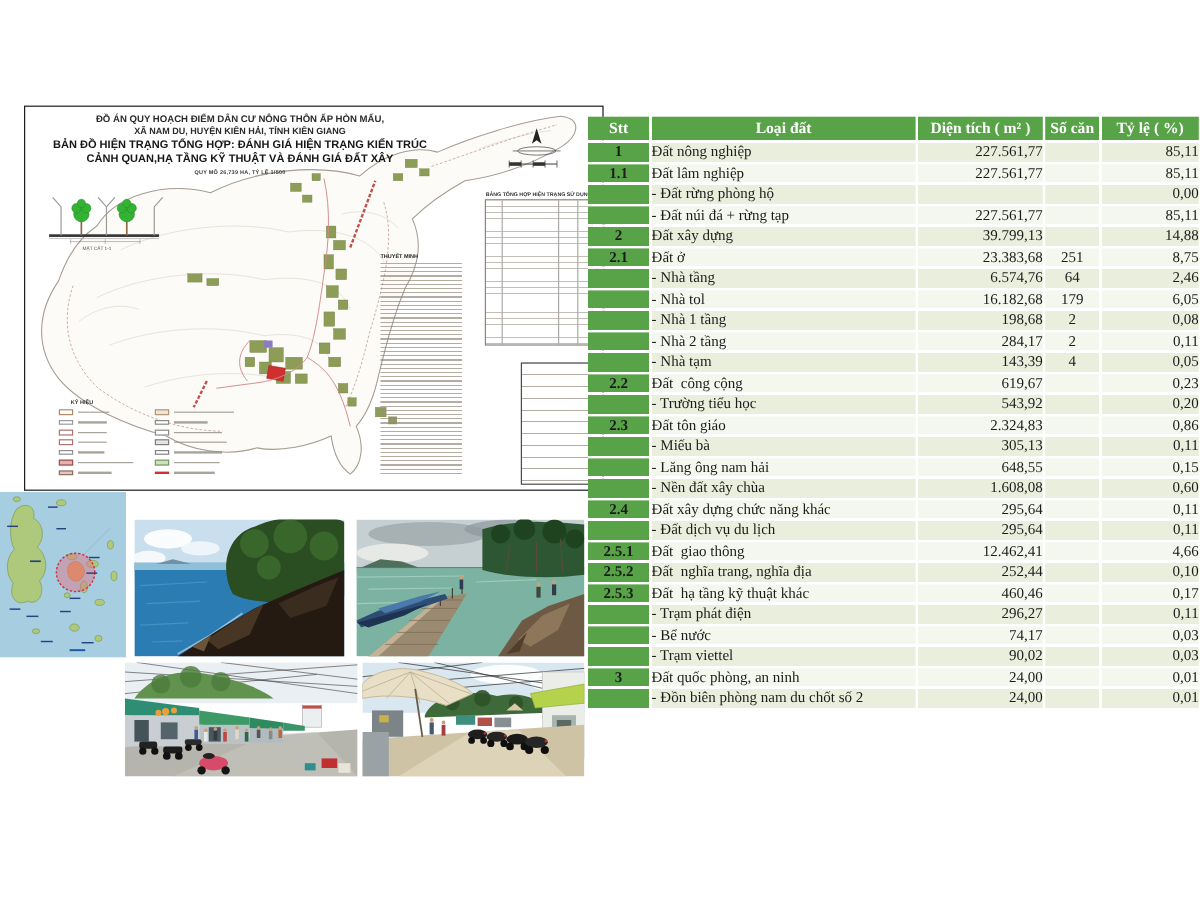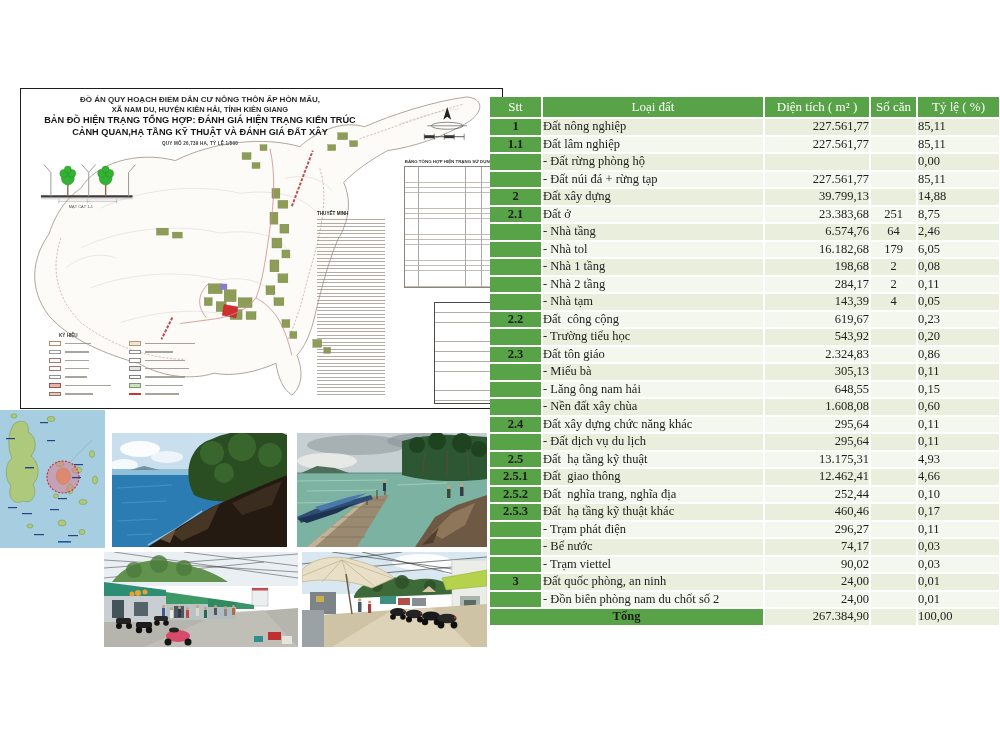--- a/index.html
+++ b/index.html
@@ -38,27 +38,27 @@
   .legend-label{height:1.5px;background:#99938a;opacity:.85}
   
   .photo{position:absolute}
   
   :root{--green:#58a347;--rowA:#e9efdc;--rowB:#f4f7ee}
   #table-wrap{position:absolute;left:490px;top:97px;width:510px;height:553px;overflow:hidden}
   #land-table{border-collapse:collapse;width:510px;table-layout:fixed;
       font-family:"Liberation Serif",serif}
   #land-table th,#land-table td{border-right:2px solid #fff;border-bottom:2px solid #fff;
       overflow:hidden;padding:0}
-  #land-table th{background:var(--green);color:#fff;font-size:13px;font-weight:normal;height:20px}
+  #land-table th{background:var(--green);color:#fff;font-size:13px;font-weight:bold;height:20px}
   #land-table tbody td{font-size:12.5px;color:#1c1c1c;height:15.5px}
   td.stt{background:var(--green);color:#fff;text-align:center;font-weight:bold;font-size:12.5px}
   td.name{padding-left:6px;white-space:pre}
   td.area{text-align:right;padding-right:10px}
   td.units{text-align:center}
-  td.pct{text-align:left;padding-right:8px}
+  td.pct{text-align:right;padding-right:8px}
   tbody tr:nth-child(odd) td.dc{background:var(--rowA)}
   tbody tr:nth-child(even) td.dc{background:var(--rowB)}
   tr.tall td{height:24px;vertical-align:bottom;padding-bottom:1px}
   td.total-label{background:var(--green);color:#fff;text-align:center;font-weight:bold;
       font-size:13px;height:16px}
   tr.total td.dc{background:var(--rowA)}
 </style>
 </head>
 <body>
 
@@ -703,27 +703,20 @@
           <td class="pct dc">0,11</td>
         </tr>
         <tr>
           <td class="stt"></td>
           <td class="name dc">- Đất dịch vụ du lịch</td>
           <td class="area dc">295,64</td>
           <td class="units dc"></td>
           <td class="pct dc">0,11</td>
         </tr>
         <tr>
-          <td class="stt">2.5</td>
-          <td class="name dc">Đất  hạ tầng kỹ thuật</td>
-          <td class="area dc">13.175,31</td>
-          <td class="units dc"></td>
-          <td class="pct dc">4,93</td>
-        </tr>
-        <tr>
           <td class="stt">2.5.1</td>
           <td class="name dc">Đất  giao thông</td>
           <td class="area dc">12.462,41</td>
           <td class="units dc"></td>
           <td class="pct dc">4,66</td>
         </tr>
         <tr>
           <td class="stt">2.5.2</td>
           <td class="name dc">Đất  nghĩa trang, nghĩa địa</td>
           <td class="area dc">252,44</td>
@@ -765,21 +758,15 @@
           <td class="units dc"></td>
           <td class="pct dc">0,01</td>
         </tr>
         <tr>
           <td class="stt"></td>
           <td class="name dc">- Đồn biên phòng nam du chốt số 2</td>
           <td class="area dc">24,00</td>
           <td class="units dc"></td>
           <td class="pct dc">0,01</td>
         </tr>
-        <tr class="total">
-          <td colspan="2" class="total-label">Tổng</td>
-          <td class="area dc">267.384,90</td>
-          <td class="units dc"></td>
-          <td class="pct dc">100,00</td>
-        </tr>
       </tbody>
   </table>
 </div>
 
 </body></html>

